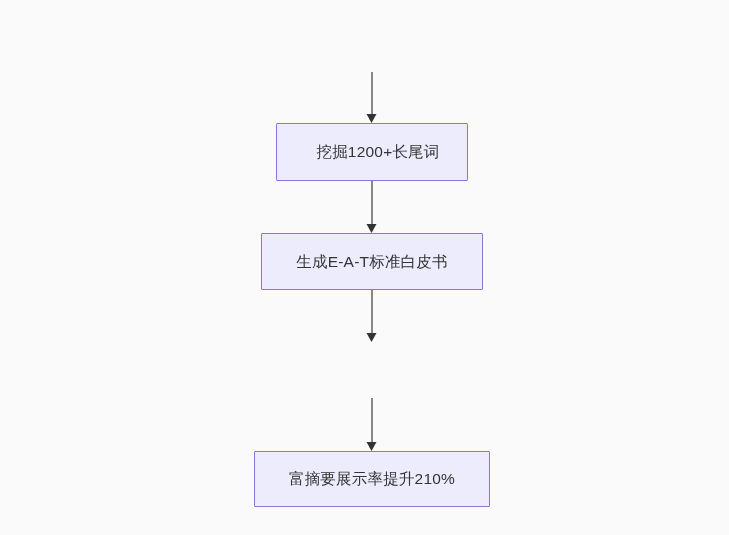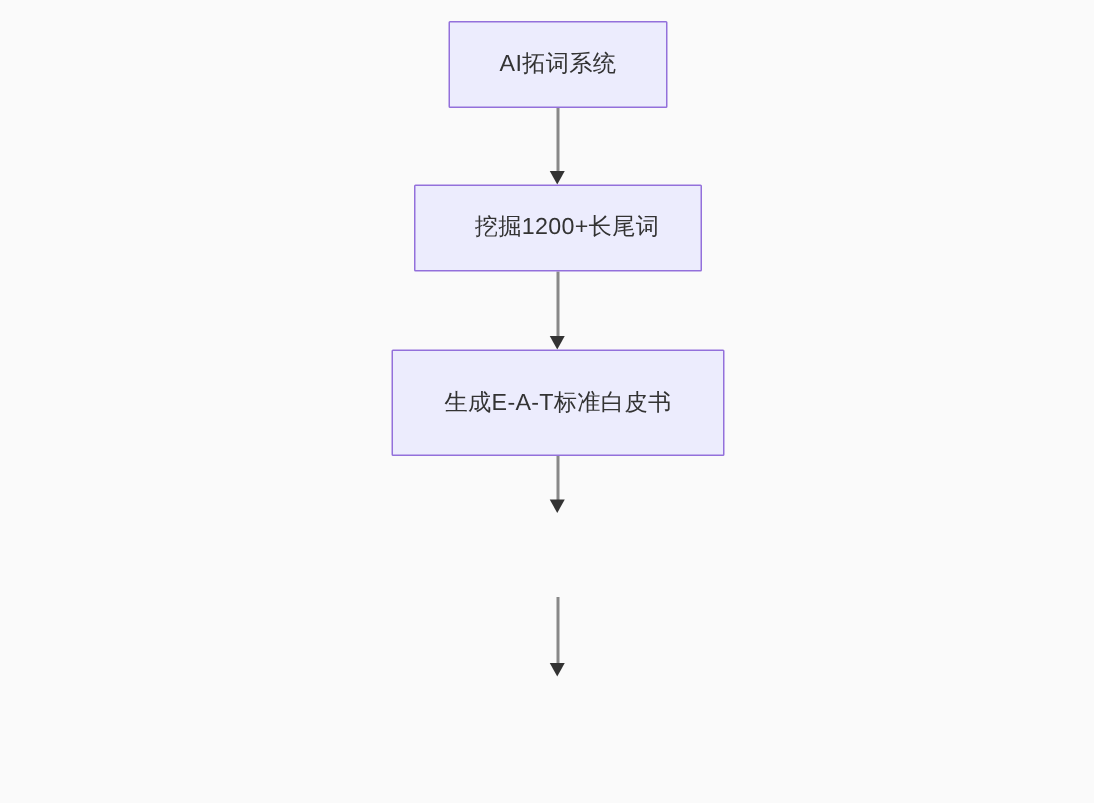--- a/index.html
+++ b/index.html
@@ -76,23 +76,23 @@
   </div>
   <div class="edge" style="left: 372px; top: 290px; height: 52px;">
     <div class="edge-line" style="height: 44px; background: rgb(136, 136, 136);"></div>
     <div class="edge-head" style="top: 43px; border-top-color: rgb(51, 51, 51);"></div>
   </div>
   <div class="edge" style="left: 372px; top: 398px; height: 53px;">
     <div class="edge-line" style="height: 45px; background: rgb(136, 136, 136);"></div>
     <div class="edge-head" style="top: 44px; border-top-color: rgb(51, 51, 51);"></div>
   </div>
 
-  <div class="node" style="left: 299px; top: 14px; width: 146px; height: 58px; background: rgb(236, 236, 253); border-color: rgb(147, 112, 219); color: rgb(51, 51, 51);">
-    <span class="node-label">AI拓词系统</span>
-  </div>
   <div class="node" style="left: 276px; top: 123px; width: 192px; height: 58px; background: rgb(236, 236, 253); border-color: rgb(147, 112, 219); color: rgb(51, 51, 51); padding-left: 12px;">
     <span class="node-label">挖掘1200+长尾词</span>
   </div>
-  <div class="node" style="left: 261px; top: 233px; width: 222px; height: 71px; background: rgb(236, 236, 253); border-color: rgb(147, 112, 219); color: rgb(51, 51, 51);">
+  <div class="node" style="left: 261px; top: 233px; width: 222px; height: 57px; background: rgb(236, 236, 253); border-color: rgb(147, 112, 219); color: rgb(51, 51, 51);">
     <span class="node-label">生成E-A-T标准白皮书</span>
+  </div>
+  <div class="node" style="left: 254px; top: 451px; width: 236px; height: 56px; background: rgb(236, 236, 253); border-color: rgb(147, 112, 219); color: rgb(51, 51, 51);">
+    <span class="node-label">富摘要展示率提升210%</span>
   </div>
 
 </div>
 
 </body></html>

